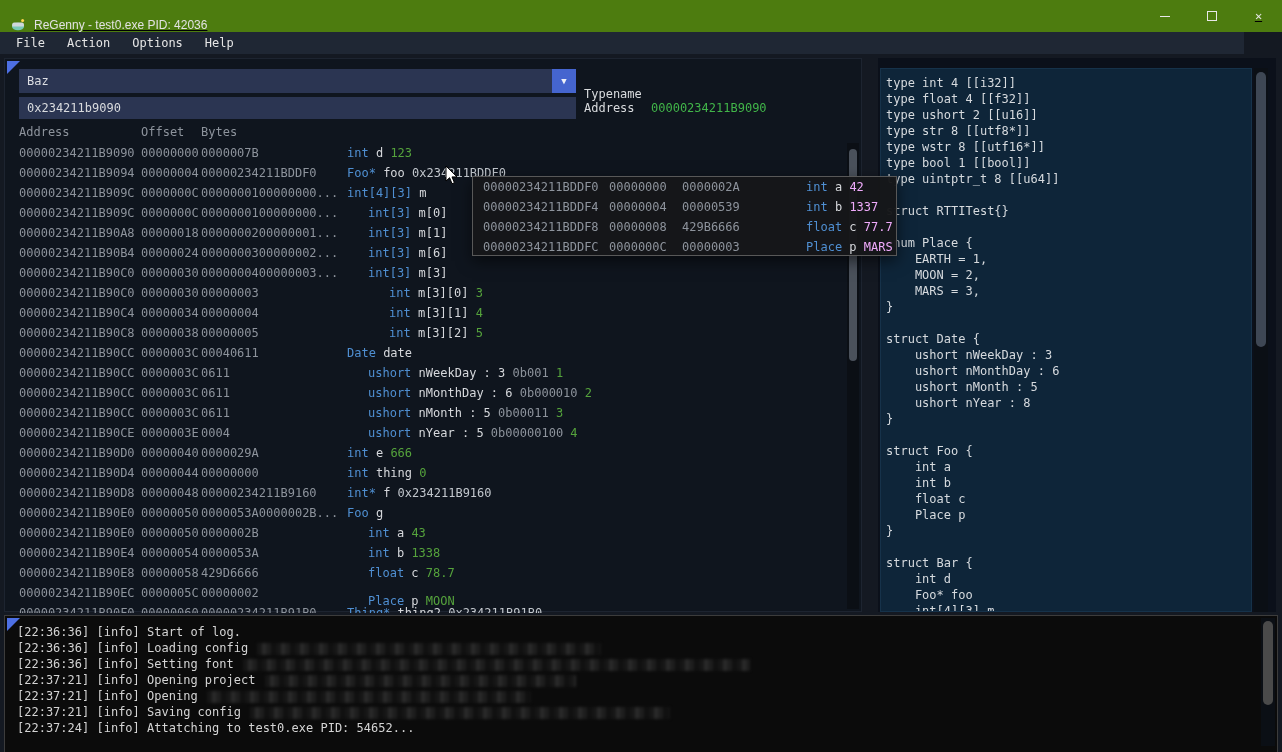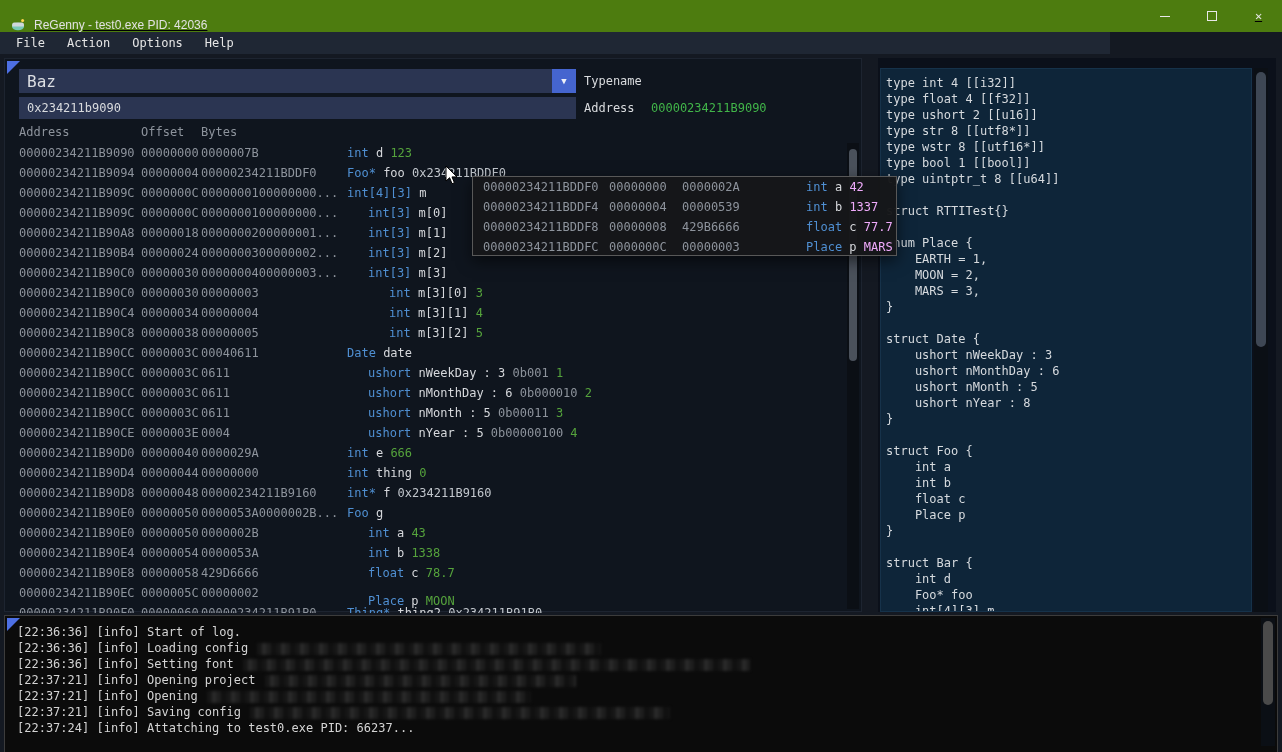--- a/index.html
+++ b/index.html
@@ -12,37 +12,37 @@
               background:#4d7c0f; display:flex; align-items:flex-end;text-decoration:underline; }
   .app-icon { margin:0 8px 0 10px; }
   .titlebar-title { color:#e2e2e2; font-size:12px; font-family:"Liberation Sans", sans-serif; }
   .win-controls { margin-left:auto; display:flex; height:100%; }
   .win-btn { width:47px; height:100%; display:flex; align-items:center; justify-content:center; }
   .glyph-min { width:10px; height:1px; background:#e8e8e8; display:block; }
   .glyph-max { width:10px; height:10px; border:1px solid #e8e8e8; display:block; }
   .glyph-close { color:#e8e8e8; font-size:12px; }
 
   
-  .menubar { position:absolute; left:0; top:32px; width:1110px; height:22px;
+  .menubar { position:absolute; left:0; top:32px; width:1244px; height:22px;
              background:#1f2734; display:flex; align-items:center; padding-left:5px; }
   .menu-item { color:#e6e6e6; font-size:12px; padding:2px 11px; }
 
   
   .left-panel { position:absolute; left:4px; top:58px; width:858px; height:554px;
                 background:#0f151e; border:1px solid #1d2430; }
   .corner-triangle { position:absolute; left:2px; top:2px; width:0; height:0;
                      border-top:13px solid #4d6fe3; border-right:13px solid transparent; }
   .combo { position:absolute; left:14px; top:10px; width:557px; height:24px;
            background:#2b3552; display:flex; align-items:center; }
-  .combo-text { color:#dcdee3; font-size:16px; padding-left:8px; flex:1; }
+  .combo-text { color:#dcdee3; font-size:12px; padding-left:8px; flex:1; }
   .combo-arrow { width:24px; height:24px; background:#4565cf; display:flex;
                  align-items:center; justify-content:center; }
   .arrow-glyph { color:#eef1f8; font-size:9px; }
   .label { position:absolute; color:#d9dbde; font-size:12px; }
-  .typename-label { left:579px; top:15px; }
+  .typename-label { left:579px; top:28px; }
   .address-input { position:absolute; left:14px; top:38px; width:557px; height:22px;
                    background:#2b3552; border:none; outline:none; color:#d9dbde;
                    font-family:"DejaVu Sans Mono",monospace; font-size:12px; padding-left:8px; }
   .address-label { left:579px; top:42px; }
   .address-value { position:absolute; left:646px; top:42px; color:#41b549; font-size:12px; }
 
   .col-headers { position:absolute; left:0; top:64px; height:18px; display:flex;
                  align-items:center; padding-left:14px; font-size:12px; color:#9aa0a8; }
   .mem-rows { position:absolute; left:0; top:84px; width:840px; height:470px; overflow:hidden; }
   .mem-row { display:flex; height:20px; align-items:center; padding-left:14px; font-size:12px; }
@@ -181,21 +181,21 @@
         <div class="mem-row">
           <span class="c-addr">00000234211B90A8</span>
           <span class="c-off">00000018</span>
           <span class="c-bytes">0000000200000001...</span>
           <span class="c-decl" style="padding-left: 25px;"><span class="tk-type">int[3]</span> <span class="tk-name">m[1]</span></span>
         </div>
         <div class="mem-row">
           <span class="c-addr">00000234211B90B4</span>
           <span class="c-off">00000024</span>
           <span class="c-bytes">0000000300000002...</span>
-          <span class="c-decl" style="padding-left: 25px;"><span class="tk-type">int[3]</span> <span class="tk-name">m[2]</span></span>
+          <span class="c-decl" style="padding-left: 25px;"><span class="tk-type">int[3]</span> <span class="tk-name">m[6]</span></span>
         </div>
         <div class="mem-row">
           <span class="c-addr">00000234211B90C0</span>
           <span class="c-off">00000030</span>
           <span class="c-bytes">0000000400000003...</span>
           <span class="c-decl" style="padding-left: 25px;"><span class="tk-type">int[3]</span> <span class="tk-name">m[3]</span></span>
         </div>
         <div class="mem-row">
           <span class="c-addr">00000234211B90C0</span>
           <span class="c-off">00000030</span>
@@ -351,21 +351,21 @@
 
   <div class="log-panel">
     <div class="corner-triangle"></div>
     <div class="log-lines">
         <div class="log-line"><span class="log-text">[22:36:36] [info] Start of log.</span></div>
         <div class="log-line"><span class="log-text">[22:36:36] [info] Loading config </span><span class="redaction" style="width: 344px;"></span></div>
         <div class="log-line"><span class="log-text">[22:36:36] [info] Setting font </span><span class="redaction" style="width: 507px;"></span></div>
         <div class="log-line"><span class="log-text">[22:37:21] [info] Opening project </span><span class="redaction" style="width: 311px;"></span></div>
         <div class="log-line"><span class="log-text">[22:37:21] [info] Opening </span><span class="redaction" style="width: 324px;"></span></div>
         <div class="log-line"><span class="log-text">[22:37:21] [info] Saving config </span><span class="redaction" style="width: 420px;"></span></div>
-        <div class="log-line"><span class="log-text">[22:37:24] [info] Attatching to test0.exe PID: 66237...</span></div>
+        <div class="log-line"><span class="log-text">[22:37:24] [info] Attatching to test0.exe PID: 54652...</span></div>
       </div>
     <div class="scrollbar log-scrollbar">
       <div class="thumb"></div>
     </div>
   </div>
 
   <div class="tooltip">
     <div>
         <div class="tip-row">
           <span class="tip-addr">00000234211BDDF0</span>

